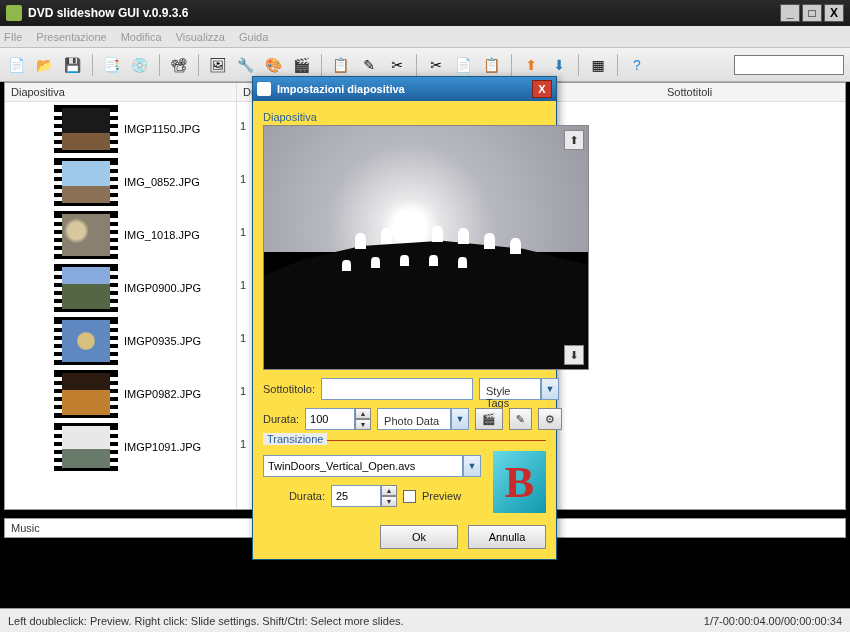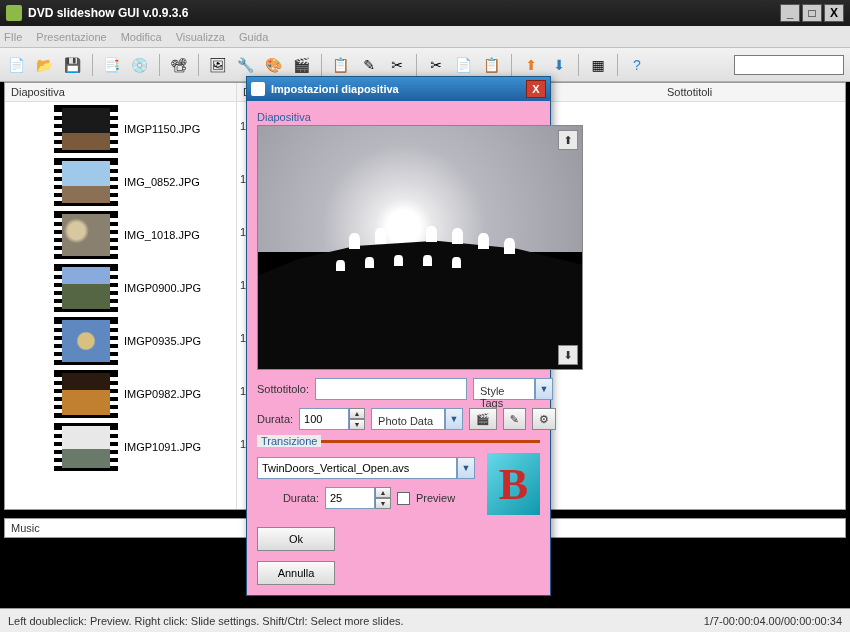--- a/index.html
+++ b/index.html
@@ -33,21 +33,21 @@
 .slide-name { font-size: 11px; color: #000; }
 .colbody { position: relative; padding-left: 45px; }
 .dur-cell { height: 53px; font-size: 11px; padding: 18px 3px 0; color: #333; }
 
 .music { margin: 8px 4px 0; height: 20px; background: #fff; border: 1px solid #999; font-size: 11px; padding: 3px 6px; color: #333; }
 
 .statusbar { position: absolute; bottom: 0; left: 0; right: 0; height: 24px; background: #ededed; border-top: 1px solid #999; display: flex; align-items: center; padding: 0 8px; font-size: 11px; color: #333; }
 .statusbar .right { margin-left: auto; }
 
 
-.dialog { position: absolute; left: 246px; top: 76px; width: 305px; background: #f9a8d4; border: 1px solid #1a5a8a; box-shadow: 2px 2px 8px rgba(0,0,0,0.4); }
+.dialog { position: absolute; left: 252px; top: 76px; width: 305px; background: #fde047; border: 1px solid #1a5a8a; box-shadow: 2px 2px 8px rgba(0,0,0,0.4); }
 .dlg-titlebar { height: 24px; background: linear-gradient(#3a8fd0, #2060a0); display: flex; align-items: center; padding: 0 4px; color: #fff; }
 .dlg-titlebar .dicon { width: 14px; height: 14px; background: #fff; border-radius: 2px; margin-right: 6px; }
 .dlg-titlebar .dtitle { font-size: 11px; font-weight: bold; flex: 1; }
 .dlg-close { width: 20px; height: 18px; background: #d04030; border: 1px solid #802010; color: #fff; display: flex; align-items: center; justify-content: center; font-size: 11px; font-weight: bold; cursor: pointer; }
 
 .dlg-body { padding: 6px 10px 10px; font-size: 11px; color: #333; }
 .group-label { color: #2a60a0; font-size: 11px; margin: 4px 0 2px; }
 .preview { width: 326px; height: 245px; border: 1px solid #888; position: relative; background: #000; }
 .preview .sky { position:absolute; top:0; left:0; right:0; height:52%; background: radial-gradient(circle at 45% 80%, #fff 8%, #e8e8ea 14%, #b8b8c0 40%, #9898a0 100%); }
 .preview .wall { position:absolute; bottom:0; left:0; right:0; height:55%; background:#0a0a0a; clip-path: polygon(0 30%, 12% 18%, 30% 8%, 55% 4%, 80% 10%, 100% 22%, 100% 100%, 0 100%); }
@@ -55,27 +55,27 @@
 .nav-up { position:absolute; top:4px; right:4px; width:20px; height:20px; background:#eaeaea; border:1px solid #888; display:flex; align-items:center; justify-content:center; cursor:pointer; }
 .nav-down { position:absolute; bottom:4px; right:4px; width:20px; height:20px; background:#eaeaea; border:1px solid #888; display:flex; align-items:center; justify-content:center; cursor:pointer; }
 
 .row { display: flex; align-items: center; gap: 6px; margin-top: 8px; }
 .row label { width: 62px; text-align: right; }
 .txt { height: 22px; border: 1px solid #7a9ac0; background: #fff; padding: 2px 4px; font-size: 11px; }
 .txt-sub { flex: 1; }
 .btn-sm { height: 22px; border: 1px solid #888; background: linear-gradient(#fafafa,#dcdcdc); padding: 0 6px; font-size: 11px; cursor:pointer; display:flex; align-items:center; }
 .spin { width: 50px; }
 .sel { height: 22px; border: 1px solid #7a9ac0; background: #fff; padding: 6px; font-size: 11px; }
-.tgroup { border-top: 3px solid #c2410c; margin-top: 10px; padding-top: 2px; position: relative; display:flex; gap:12px; }
+.tgroup { border-top: 1px solid #c2410c; margin-top: 10px; padding-top: 2px; position: relative; display:flex; gap:12px; }
 .tgroup .left { flex:1; }
 .tgroup .tlabel { position:absolute; top:-8px; left:0; background:#ececec; padding:0 4px; color:#2a60a0; font-size:11px; }
 .tpreview { width: 82px; height: 62px; background: linear-gradient(135deg,#66d9e8,#1098ad); display:flex; align-items:center; justify-content:center; margin-top:8px; }
 .tpreview .B { font-size: 44px; font-weight: bold; color: #c92a2a; font-family: Georgia, serif; }
 .chk { width:13px; height:13px; border:1px solid #666; background:#fff; }
-.dlg-actions { display:flex; justify-content:flex-end; gap:10px; margin-top:12px;flex-direction:column; }
+.dlg-actions { display:flex; justify-content:flex-end; gap:10px; margin-top:12px; }
 .dlg-btn { width: 78px; height: 24px; border:1px solid #888; background:linear-gradient(#fafafa,#dcdcdc); font-size:11px; cursor:pointer; }
 .spin-wrap { display:flex; }
 .spinbtns { display:flex; flex-direction:column; width:16px; }
 .spinbtns div { flex:1; border:1px solid #888; background:linear-gradient(#fafafa,#dcdcdc); font-size:7px; display:flex; align-items:center; justify-content:center; cursor:pointer; }
 .combo-wrap { display:flex; }
 .combo-btn { width:18px; border:1px solid #7a9ac0; background:linear-gradient(#eaf2fa,#c8dcf0); display:flex; align-items:center; justify-content:center; cursor:pointer; color:#245a90; font-size:9px; }
 </style>
 </head>
 <body>
 

